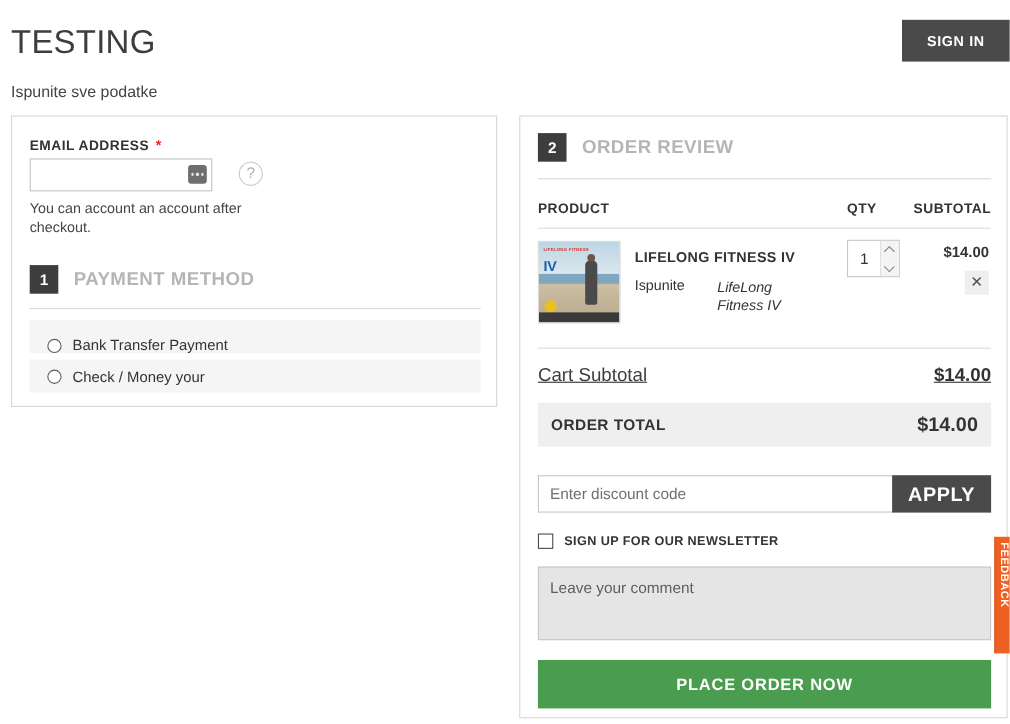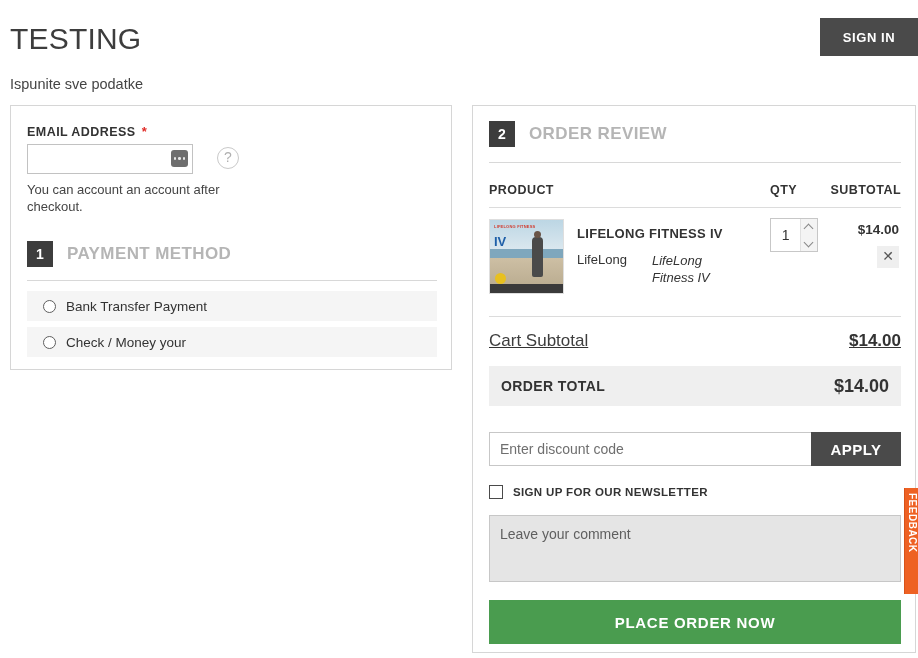--- a/index.html
+++ b/index.html
@@ -175,21 +175,21 @@
 
   .discount-wrap { position: absolute; left: 16px; top: 326px; width: 412px; height: 34px; display: flex; }
   .discount-input {
     flex: 1; border: 1px solid #c7c7c7; border-right: none; background: #fff;
     padding: 0 10px; font-family: "Liberation Sans", sans-serif; font-size: 14px; color: #333;
     outline: none;
   }
   .discount-input::placeholder { color: #6f6f6f; }
   .apply-btn {
     width: 90px; background: #4a4a4a; color: #fff; border: none; cursor: pointer;
-    font-family: "Liberation Sans", sans-serif; font-size: 15px; font-weight: bold; letter-spacing: .5px;
+    font-family: "Liberation Sans", sans-serif; font-size: 18px; font-weight: bold; letter-spacing: .5px;
   }
 
   .newsletter { position: absolute; left: 16px; top: 379px; display: flex; align-items: center; }
   .chkbox { width: 14px; height: 14px; border: 1.5px solid #4a4a4a; background: #fff; cursor: pointer; flex:none; }
   .chk-label { margin-left: 10px; font-size: 11.5px; font-weight: bold; color: #333; letter-spacing: .35px; text-transform: uppercase; }
 
   .comment-area {
     position: absolute; left: 16px; top: 409px; width: 412px; height: 67px;
     border: 1px solid #c7c7c7; background: #e5e5e5; resize: none;
     padding: 10px 10px; font-family: "Liberation Sans", sans-serif; font-size: 14px; color: #333;
@@ -254,21 +254,21 @@
     <div class="help-icon">?</div>
 
     <div class="hint-text">You can account an account after checkout.</div>
 
     <div class="step-head" style="left:16px; top:135px;">
       <div class="step-badge">1</div>
       <div class="step-title">PAYMENT METHOD</div>
     </div>
     <div class="step-rule" style="left:16px; top:174px; width:410px;"></div>
 
-    <div class="pay-row" style="top:185px;">
+    <div class="pay-row" style="top:185px;align-items:flex-end;">
       <div class="radio"></div>
       <div class="pay-label">Bank Transfer Payment</div>
     </div>
     <div class="pay-row" style="top:221px;">
       <div class="radio"></div>
       <div class="pay-label">Check / Money your</div>
     </div>
   </div>
 
   <div class="panel panel-right">
@@ -292,21 +292,21 @@
           <div class="sea"></div>
           <div class="sand"></div>
         <div class="ttl">LIFELONG FITNESS</div>
         <div class="iv">IV</div>
         <div class="fig"></div>
           <div class="badge"></div>
           <div class="bar"></div>
       </div>
     </div>
     <div class="prod-name">LIFELONG FITNESS IV</div>
-    <div class="opt-label">LifeLong</div>
+    <div class="opt-label">Ispunite</div>
     <div class="opt-value">LifeLong Fitness IV</div>
 
     <div class="qty-box">
       <div class="qty-val">1</div>
       <div class="qty-spin">
         <div class="chev up"></div>
         <div class="chev down"></div>
       </div>
     </div>
     <div class="sub-price">$14.00</div>

